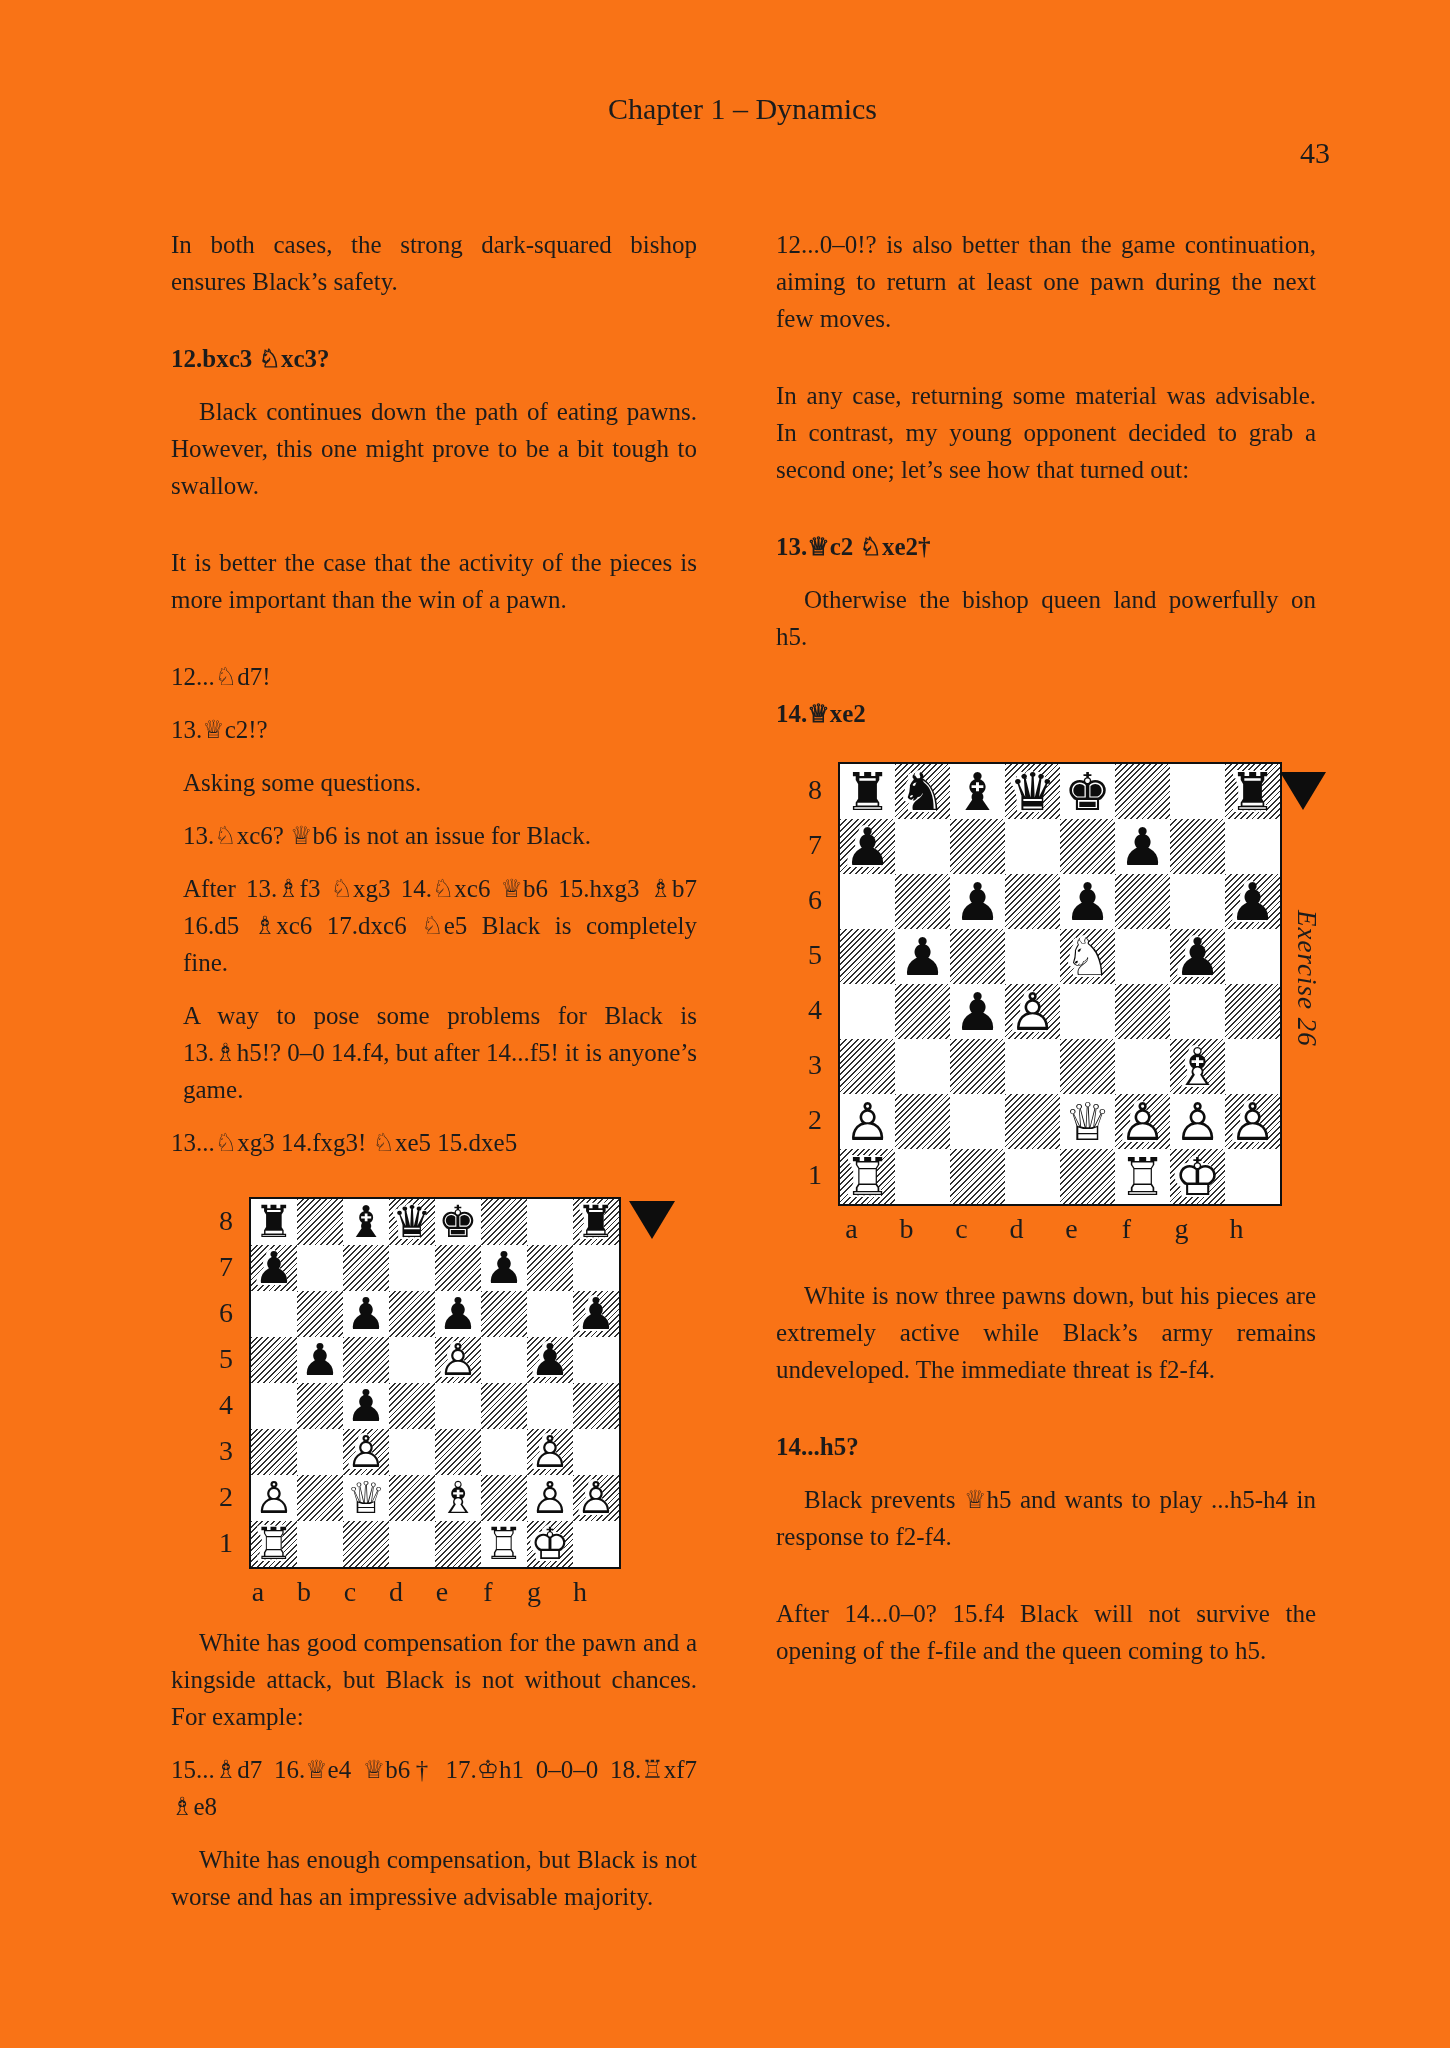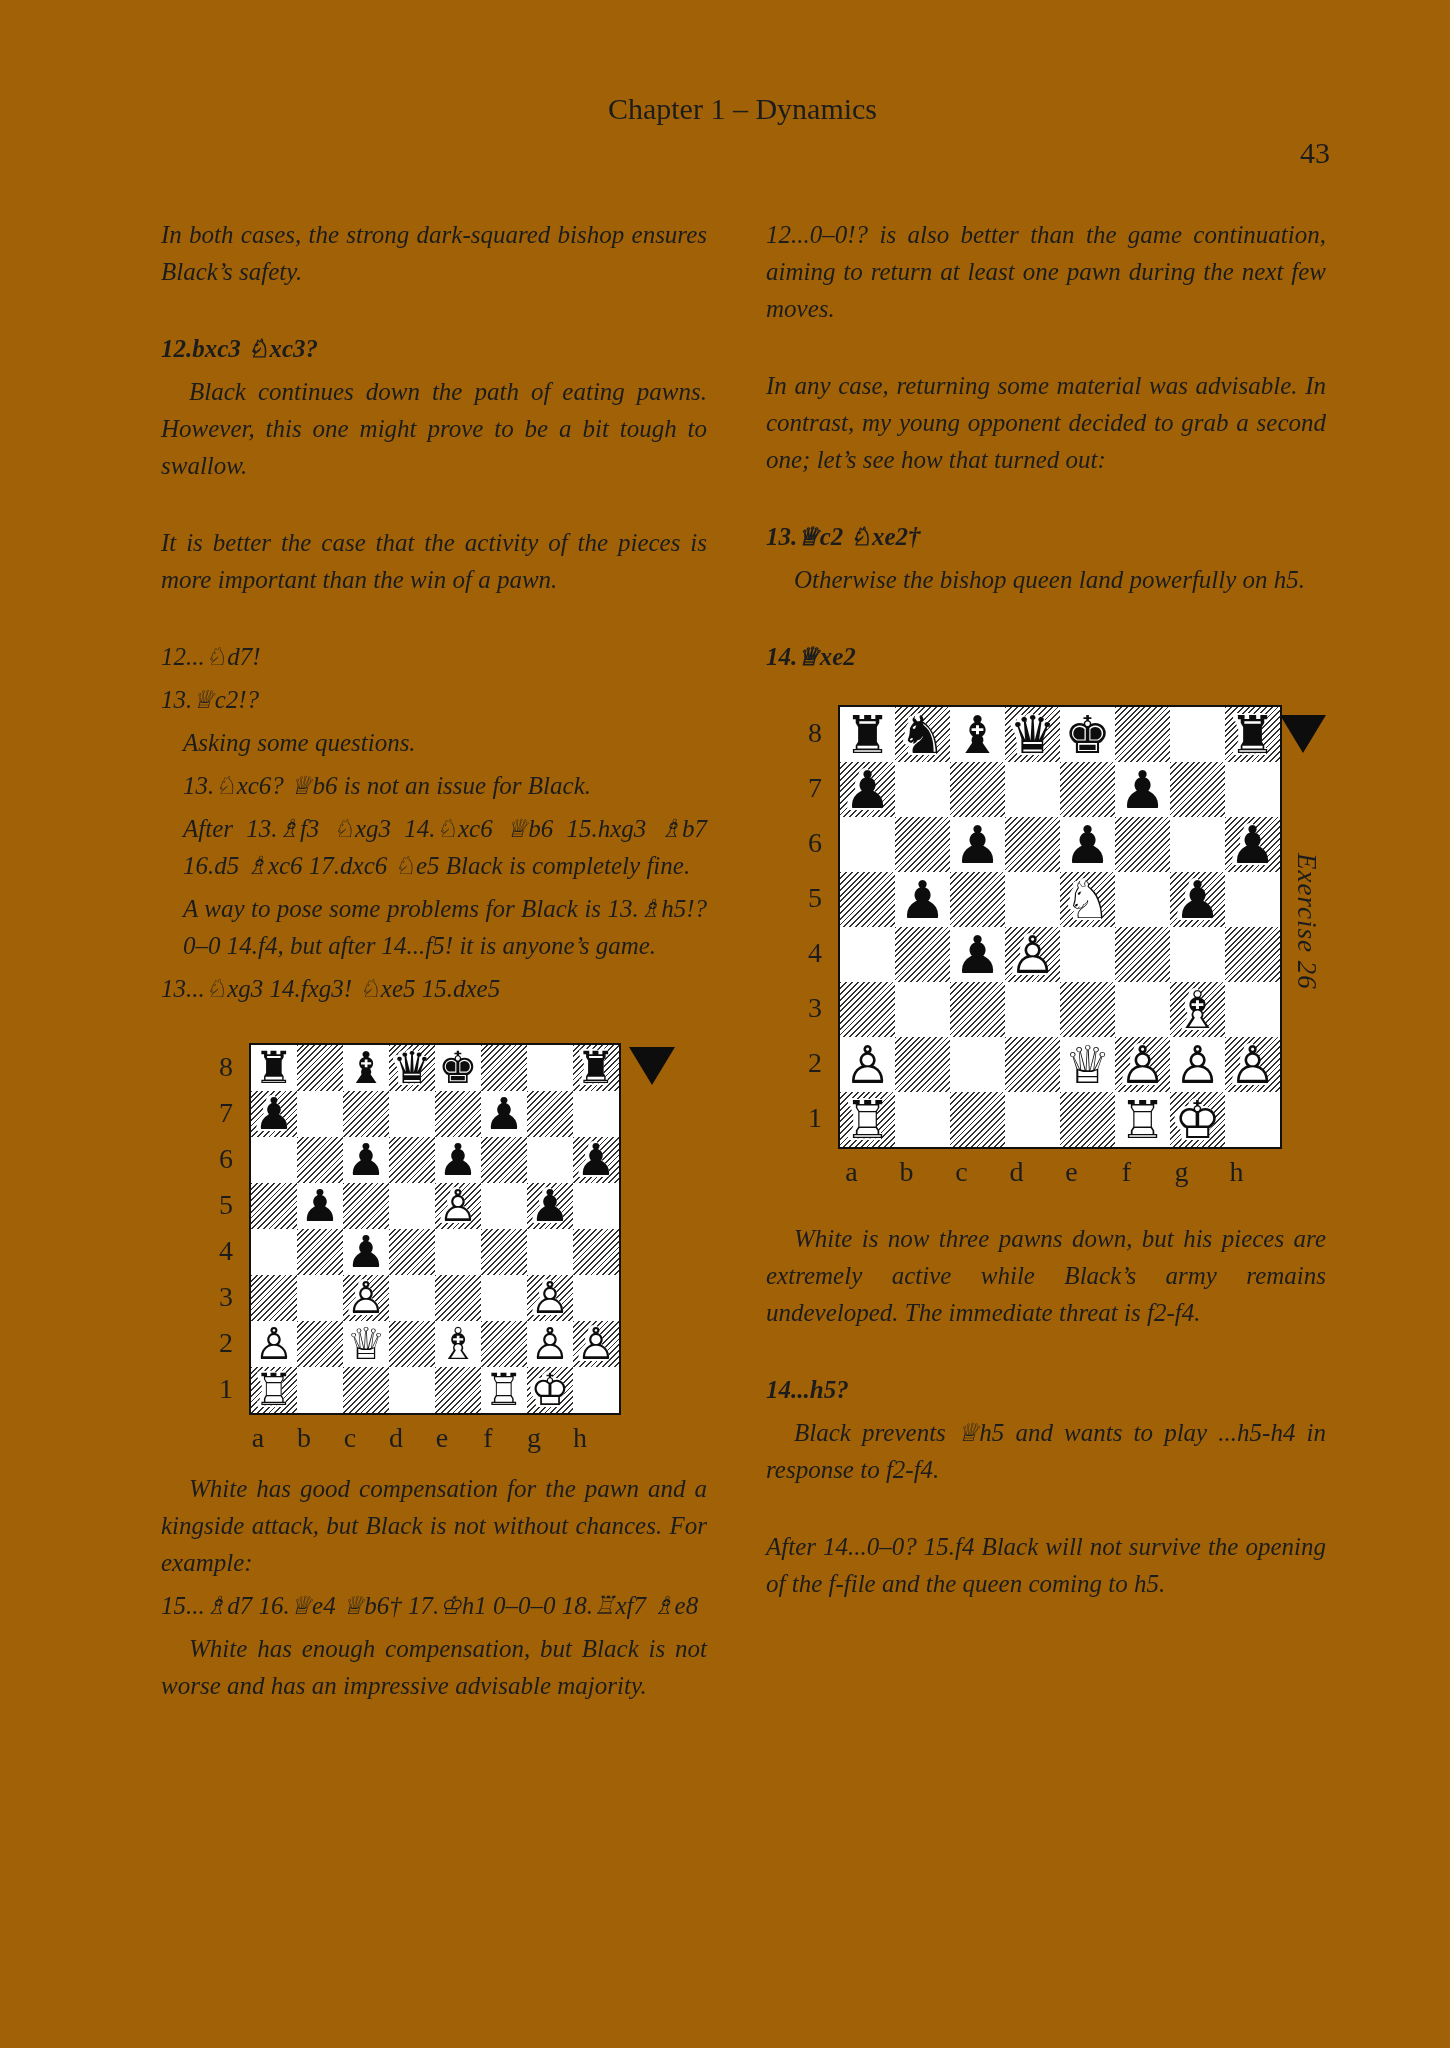--- a/index.html
+++ b/index.html
@@ -1,36 +1,36 @@
 <!DOCTYPE html>
 <html><head>
 <meta charset="utf-8">
 <style>
   html,body{margin:0;padding:0;background:#e8e8e8;}
   .page{
     position:relative;
     width:1450px;height:2048px;
-    background:#a16207;
+    background:#f97316;
     margin:0 auto;
     font-family:"Liberation Serif","DejaVu Serif",serif;
     color:#1c1c1c;
     overflow:hidden;
   }
   
   .running-head{
     position:absolute;top:92px;left:155px;width:1175px;height:42px;
     font-size:30px;
   }
   .head-title{position:absolute;left:0;right:0;text-align:center;}
   .head-page{position:absolute;right:0;top:0;margin-top:44px;}
   
   .col{position:absolute;top:210px;font-size:25px;line-height:37px;text-align:justify;}
   .col-left{left:155px;width:558px;}
   .col-right{left:760px;width:572px;}
-  .col p{margin:6px;font-style:italic;}
+  .col p{margin:16px;}
   .para-indent{text-indent:28px;}
   .var-block{margin-left:28px !important;}
   .move-heading{font-weight:700;}
   .gap{margin-top:40px !important;}
   .gap-sm{margin-top:14px !important;}
   
   .diagram{position:relative;text-align:left;text-indent:0;}
   .diagram-1{margin-top:36px;}
   .diagram-2{margin-top:30px;}
   .board-wrap{display:flex;}

